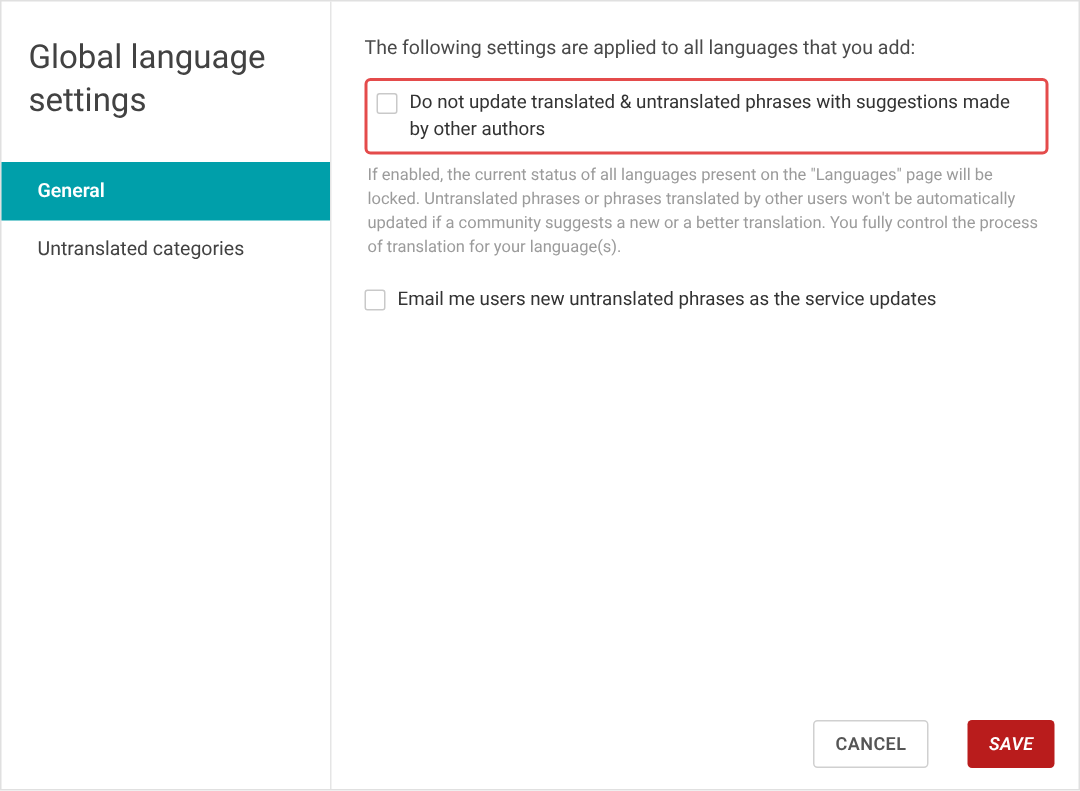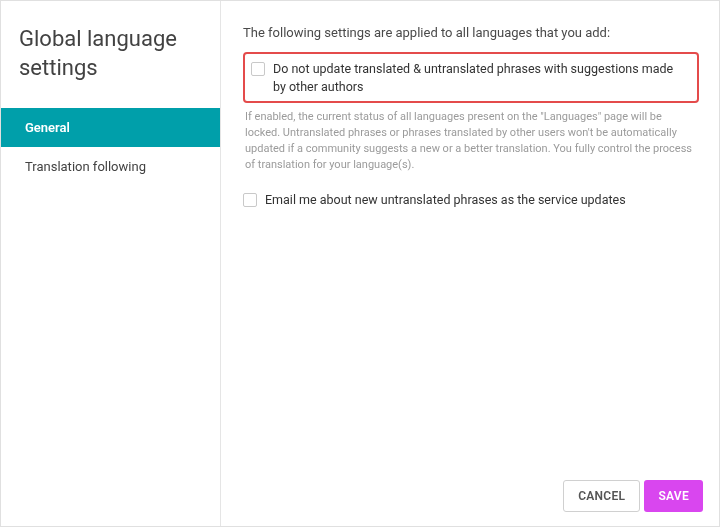--- a/index.html
+++ b/index.html
@@ -85,68 +85,69 @@
       font-size: 11px;
       color: #9b9b9b;
       line-height: 1.45;
       padding: 2px 2px 18px 2px;
     }
     .footer {
       position: absolute;
       right: 16px;
       bottom: 14px;
       display: flex;
-      gap: 4px;
+      gap: 26px;
     }
     .btn {
       font-size: 12px;
       padding: 8px 14px;
       border-radius: 3px;
       cursor: pointer;
       font-weight: 600;
       letter-spacing: 0.3px;
       border: none;
       font-family: inherit;
     }
     .btn-cancel {
       background: #fff;
       color: #555;
       border: 1px solid #d0d0d0;
     }
     .btn-save {
-      background: #d946ef;
+      background: #b91c1c;
       color: #fff;
+      font-style: italic;
     }
   </style>
 </head>
 <body>
 
 <div class="app">
   <aside class="sidebar">
     <h1 class="title">Global language settings</h1>
     <div class="nav-item active">
       <span>General</span>
     </div>
     <div class="nav-item">
-      <span>Translation following</span>
+      <span>Untranslated categories</span>
     </div>
   </aside>
 
   <main class="content">
     <p class="intro">The following settings are applied to all languages that you add:</p>
 
     <div class="setting-row highlight">
       <span class="checkbox"></span>
       <span class="setting-label">Do not update translated &amp; untranslated phrases with suggestions made by other authors</span>
     </div>
     <p class="helper-text">If enabled, the current status of all languages present on the "Languages" page will be locked. Untranslated phrases or phrases translated by other users won't be automatically updated if a community suggests a new or a better translation. You fully control the process of translation for your language(s).</p>
 
     <div class="setting-row">
       <span class="checkbox"></span>
-      <span class="setting-label">Email me about new untranslated phrases as the service updates</span>
+      <span class="setting-label">Email me users new untranslated phrases as the service updates</span>
     </div>
 
     <div class="footer">
       <button class="btn btn-cancel">CANCEL</button>
       <button class="btn btn-save">SAVE</button>
     </div>
   </main>
 </div>
 
 </body></html>

